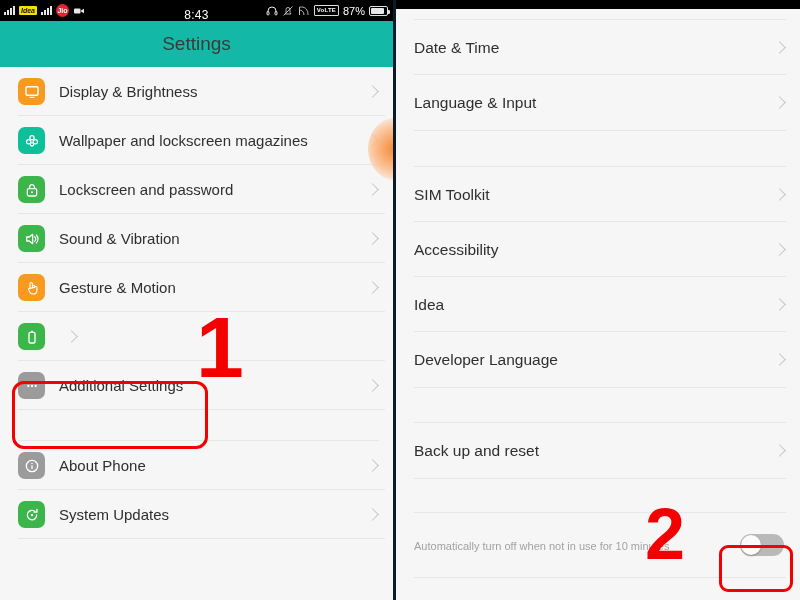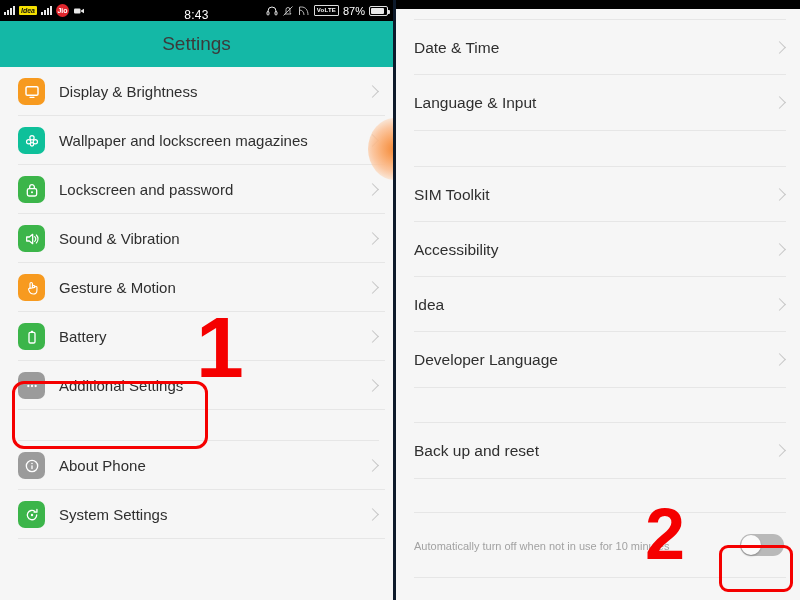--- a/index.html
+++ b/index.html
@@ -290,23 +290,20 @@
         <span class="chevron"></span>
       </div>
 
       <div class="row">
         <span class="row-icon" style="background:#3cb54a">
           <svg viewBox="0 0 24 24">
               <rect x="7.5" y="5" width="9" height="16" rx="2" fill="none" stroke="#fff" stroke-width="2"></rect>
               <rect x="10.2" y="2.6" width="3.6" height="2.2" rx="1" fill="#fff"></rect>
             </svg>
         </span>
-        <div class="row-text">
-          <div class="row-label">Battery</div>
-        </div>
         <span class="chevron"></span>
       </div>
 
       <div class="row">
         <span class="row-icon" style="background:#9b9b9b">
           <svg viewBox="0 0 24 24">
               <g fill="#fff">
                 <circle cx="6.5" cy="12" r="1.7"></circle>
                 <circle cx="12" cy="12" r="1.7"></circle>
                 <circle cx="17.5" cy="12" r="1.7"></circle>
@@ -341,21 +338,21 @@
 
       <div class="row">
         <span class="row-icon" style="background:#3cb54a">
           <svg viewBox="0 0 24 24">
               <path d="M19 12a7 7 0 11-2.6-5.4" fill="none" stroke="#fff" stroke-width="2" stroke-linecap="round"></path>
               <path d="M19.4 3.6v4.2h-4.2" fill="none" stroke="#fff" stroke-width="2" stroke-linecap="round" stroke-linejoin="round"></path>
               <circle cx="12" cy="12" r="1.8" fill="#fff"></circle>
             </svg>
         </span>
         <div class="row-text">
-          <div class="row-label">System Settings</div>
+          <div class="row-label">System Updates</div>
         </div>
         <span class="chevron"></span>
       </div>
     </div>
 
     <div class="blob" id="blob-left"></div>
   </div>
 
   <div class="panel" id="panel-right">
 

